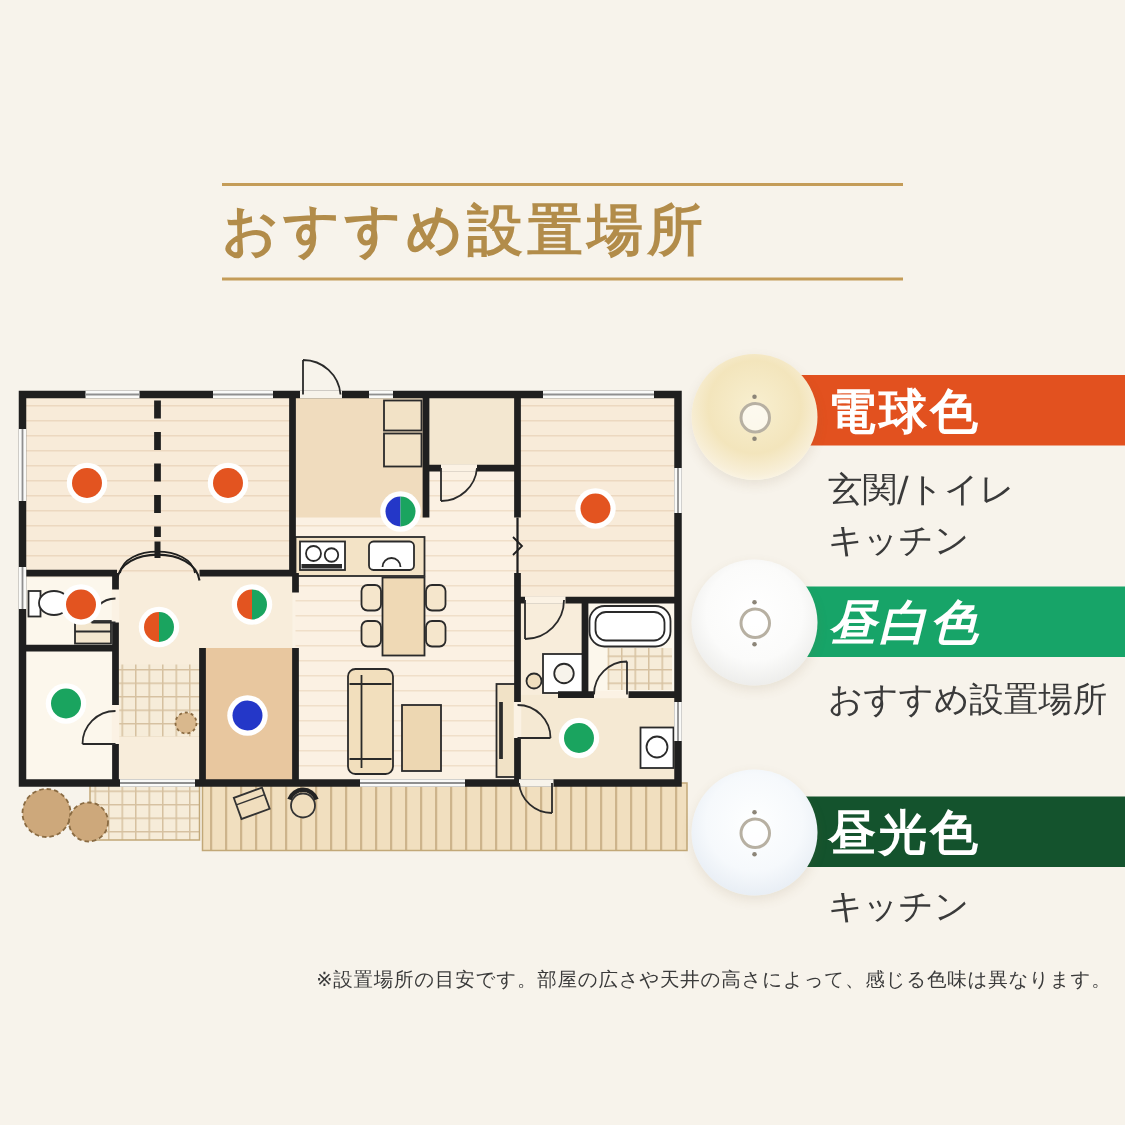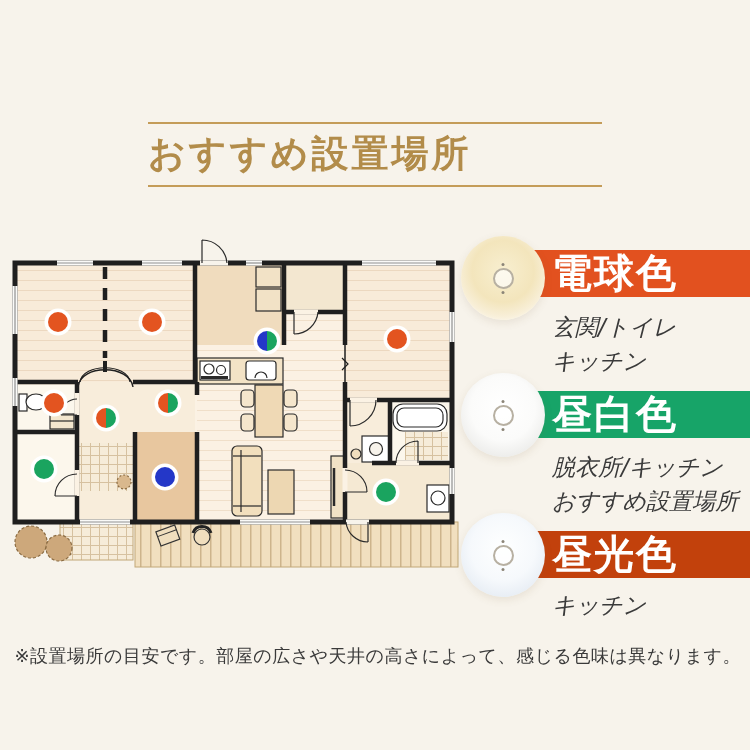--- a/index.html
+++ b/index.html
@@ -11,38 +11,38 @@
   .title-block{position:absolute;left:148px;top:98px;width:454px;text-align:left;
     border-top:2px solid #C49C58;border-bottom:2px solid #C49C58;padding:8px 0 9px;margin-top:24px;}
   .title-text{font-size:37px;font-weight:bold;color:#B28C4A;letter-spacing:3px;line-height:44px;}
 
   
   .floorplan{position:absolute;left:0;top:230px;width:470px;height:390px;}
 
   
   .legend-item{position:absolute;left:0;top:0;width:750px;height:0;}
   .banner{position:absolute;left:516px;width:234px;height:47px;box-sizing:border-box;
-    display:flex;align-items:center;padding-left:36px;color:#FFFFFF;font-weight:bold;
-    font-size:40px;letter-spacing:2px;z-index:1;}
+    display:flex;align-items:flex-end;padding-left:36px;color:#FFFFFF;font-weight:bold;
+    font-size:32px;letter-spacing:2px;z-index:1;}
   .light{position:absolute;left:461px;width:84px;height:84px;border-radius:50%;z-index:2;
     display:flex;align-items:center;justify-content:center;box-shadow:0 3px 8px rgba(120,100,60,.12);}
   .light-warm{background:radial-gradient(circle at 50% 42%,#F8EFD0 0%,#F3E5BC 48%,#F8EFD8 70%,#FFFFFF 92%);}
   .light-white{background:radial-gradient(circle at 50% 42%,#FFFFFF 0%,#FBFBFA 50%,#ECECEA 78%,#FFFFFF 95%);}
   .light-cool{background:radial-gradient(circle at 50% 42%,#FEFFFF 0%,#F6F9FC 50%,#E7EDF4 78%,#FFFFFF 95%);}
   .sensor{width:17px;height:17px;border:2px solid #B7B0A2;border-radius:50%;position:relative;
     background:rgba(255,255,255,.65);}
   .sensor::before,.sensor::after{content:'';position:absolute;left:50%;transform:translateX(-50%);
     width:3px;height:3px;background:#8C8578;border-radius:50%;}
   .sensor::before{top:-7px;}
   .sensor::after{bottom:-7px;}
-  .desc{position:absolute;left:552px;font-size:23px;line-height:34px;color:#3A3A3A;font-style:italic;}
+  .desc{position:absolute;left:552px;font-size:23px;line-height:34px;color:#3A3A3A;}
 
   
   .footnote{position:absolute;left:0;right:9px;top:644px;text-align:right;
-    font-size:18px;color:#3A3A3A;letter-spacing:0.5px;}
+    font-size:13px;color:#3A3A3A;letter-spacing:0.5px;}
 </style>
 </head>
 <body>
 
 <div class="stage">
 
   <div class="title-block">
     <span class="title-text">おすすめ設置場所</span>
   </div>
 
@@ -250,34 +250,33 @@
     <div class="light light-warm" style="top:236px;">
       <div class="sensor"></div>
     </div>
     <div class="desc" style="top:310px;">
       <div>玄関/トイレ</div>
       <div>キッチン</div>
     </div>
   </div>
 
   <div class="legend-item">
-    <div class="banner" style="top: 391px; background: rgb(23, 164, 104);">
+    <div class="banner" style="top: 391px; background: rgb(23, 164, 104); font-style: italic;">
       <span>昼白色</span>
     </div>
     <div class="light light-white" style="top:373px;">
       <div class="sensor"></div>
     </div>
     <div class="desc" style="top:450px;">
-      <div>脱衣所/キッチン</div>
       <div>おすすめ設置場所</div>
     </div>
   </div>
 
   <div class="legend-item">
-    <div class="banner" style="top: 531px; background: #c2410c;">
+    <div class="banner" style="top: 531px; background: #14532d;">
       <span>昼光色</span>
     </div>
     <div class="light light-cool" style="top:513px;">
       <div class="sensor"></div>
     </div>
     <div class="desc" style="top:588px;">
       <div>キッチン</div>
       <div></div>
     </div>
   </div>

